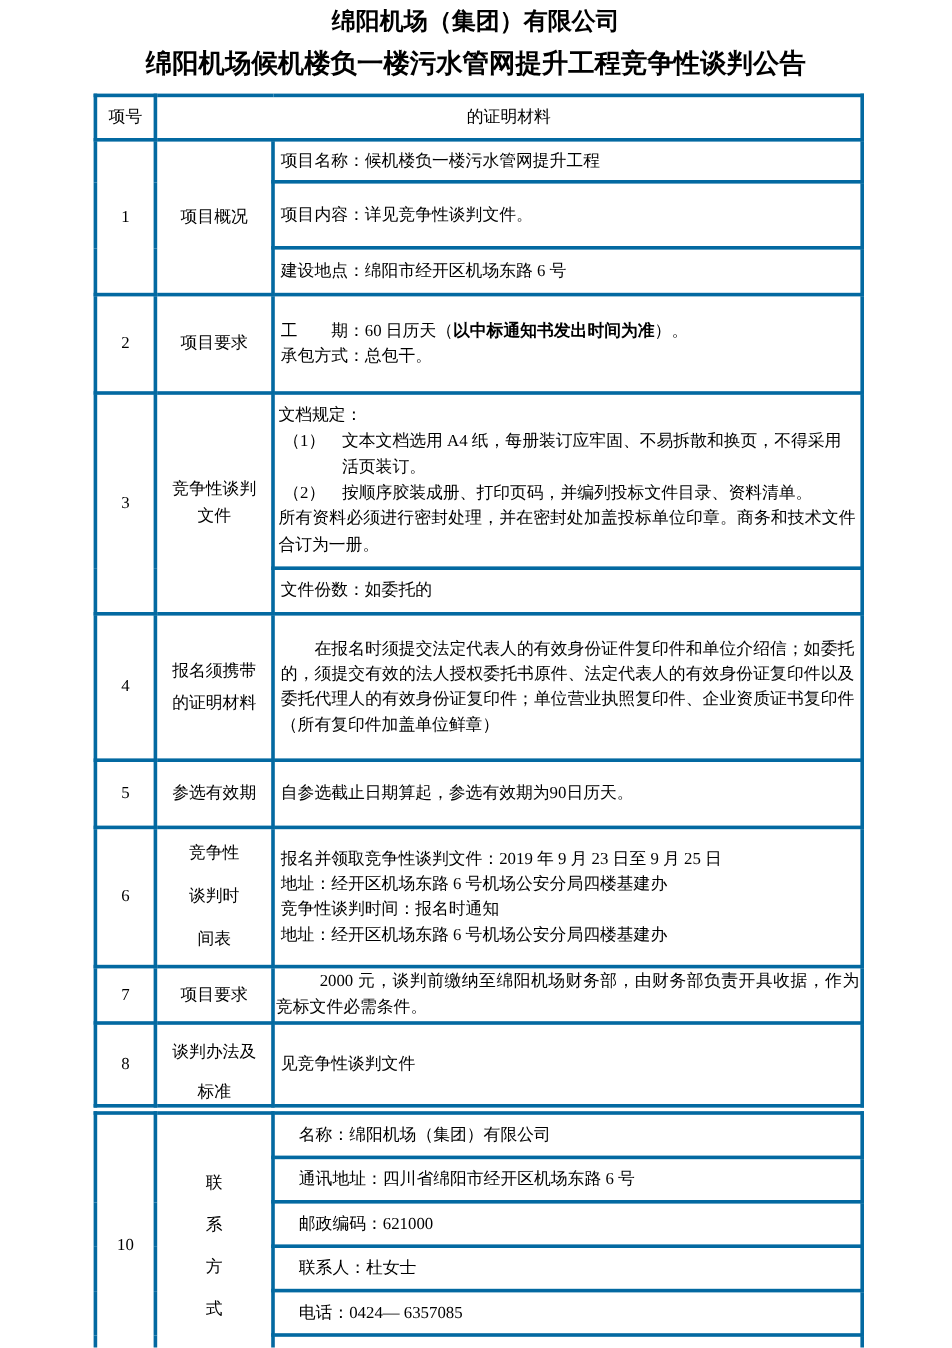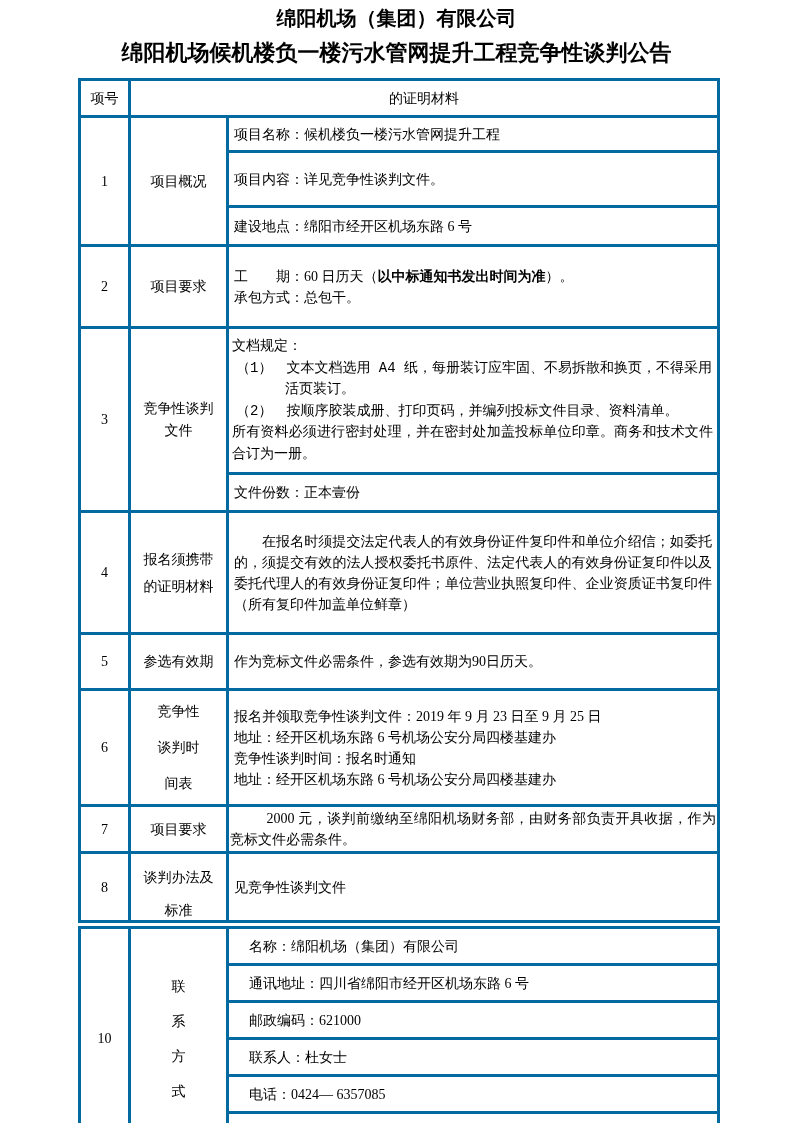--- a/index.html
+++ b/index.html
@@ -33,21 +33,21 @@
   }
   td.bb2 { border-bottom-width:2px; }
   td.num   { text-align:center; }
   td.label { text-align:center; }
   td.content { text-align:left; padding:2px 4px 2px 5px; }
 
   
   td.r-hd { height:37px; text-align:center; }
   td.r1a { height:35px; } td.r1b { height:55px; } td.r1c { height:39px; }
   td.r2  { height:82px;  line-height:28px; }
-  td.r3a { height:146px; vertical-align:middle; padding:4px 4px 4px 3px;font-family:Liberation Mono, monospace; }
+  td.r3a { height:146px; vertical-align:middle; padding:4px 4px 4px 3px; }
   td.r3b { height:38px; }
   td.r4  { height:122px; line-height:25px; text-align:justify; padding:2px 5px; }
   td.r5  { height:56px; }
   td.r6  { height:116px; line-height:29px; }
   td.r7  { height:38px;  line-height:19px; text-align:justify; padding:1px 1px; }
   td.r8  { height:52px; }
   td.crow { height:37px; padding-left:20px;margin-top:12px; }
 
   
   .lbl-2tight div { line-height:18px;margin-top:15px; }
@@ -110,38 +110,38 @@
         <div>文件</div>
       </td>
       <td class="content r3a">
         <div class="p-plain">文档规定：</div>
         <div class="p-list">（1）　文本文档选用 A4 纸，每册装订应牢固、不易拆散和换页，不得采用活页装订。</div>
         <div class="p-list">（2）　按顺序胶装成册、打印页码，并编列投标文件目录、资料清单。</div>
         <div class="p-just">所有资料必须进行密封处理，并在密封处加盖投标单位印章。商务和技术文件合订为一册。</div>
       </td>
     </tr>
     <tr>
-      <td class="content r3b bb2">文件份数：正本壹份</td>
+      <td class="content r3b bb2">文件份数：如委托的</td>
     </tr>
 
     <tr>
       <td class="num bb2">4</td>
       <td class="label bb2 lbl-2wide">
         <div>报名须携带</div>
         <div>的证明材料</div>
       </td>
       <td class="content r4 bb2">
         <div class="ind2">在报名时须提交法定代表人的有效身份证件复印件和单位介绍信；如委托的，须提交有效的法人授权委托书原件、法定代表人的有效身份证复印件以及委托代理人的有效身份证复印件；单位营业执照复印件、企业资质证书复印件（所有复印件加盖单位鲜章）</div>
       </td>
     </tr>
 
     <tr>
       <td class="num bb2">5</td>
       <td class="label bb2">参选有效期</td>
-      <td class="content r5 bb2">作为竞标文件必需条件，参选有效期为90日历天。</td>
+      <td class="content r5 bb2">自参选截止日期算起，参选有效期为90日历天。</td>
     </tr>
 
     <tr>
       <td class="num bb2">6</td>
       <td class="label bb2 lbl-3">
         <div>竞争性</div>
         <div>谈判时</div>
         <div>间表</div>
       </td>
       <td class="content r6 bb2">

